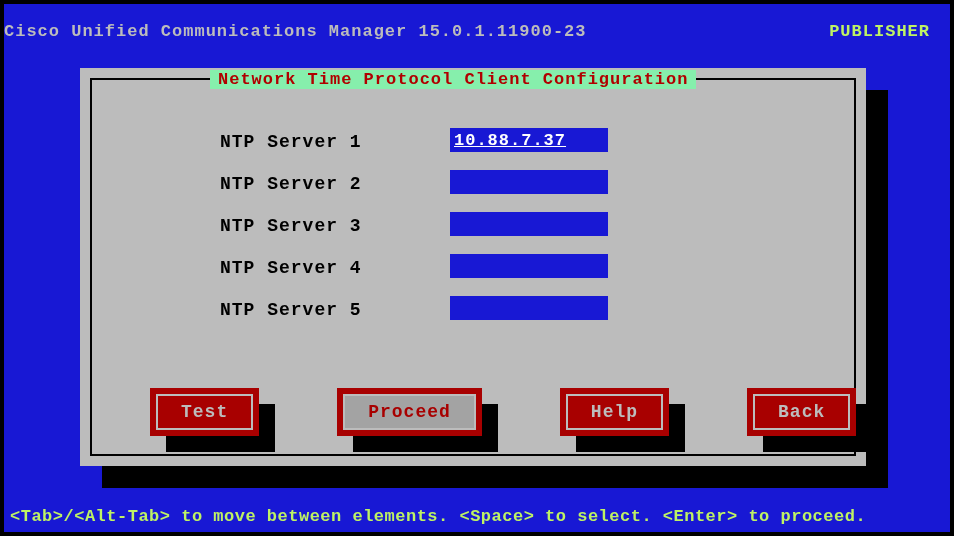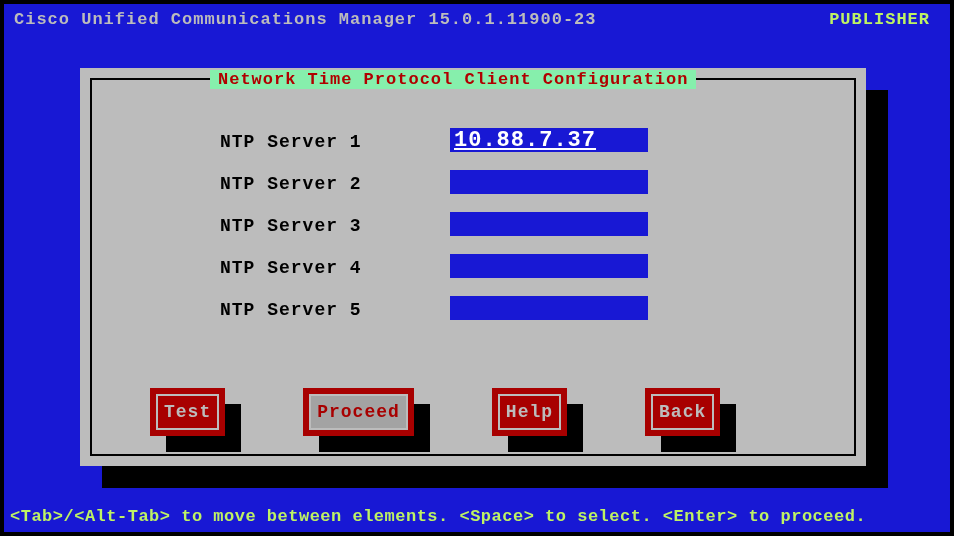--- a/index.html
+++ b/index.html
@@ -21,22 +21,23 @@
     left: 4px;
     right: 4px;
     bottom: 4px;
     background: #1818d4;
   }
   .title-bar {
     color: #bcbcbc;
     font-size: 17px;
     font-weight: bold;
     letter-spacing: 1px;
-    padding: 6px 10px;
-    position: relative;
+    padding: 6px 0;
+    position: relative;
+    margin-top: 12px;
   }
   .publisher {
     position: absolute;
     right: 20px;
     top: 6px;
     color: #bef264;
     font-weight: bold;
     font-size: 17px;
     letter-spacing: 1px;
   }
@@ -94,26 +95,26 @@
     margin-bottom: 18px;
   }
   .label {
     width: 230px;
     color: #000;
     font-weight: bold;
     font-size: 18px;
     letter-spacing: 1px;
   }
   .field {
-    width: 198px;
+    width: 158px;
     height: 24px;
     background: #1818d4;
     color: #fff;
     font-family: "Courier New", monospace;
-    font-size: 22px;
+    font-size: 17px;
     font-weight: bold;
     border: none;
     padding: 2px 4px;
     letter-spacing: 1px;
   }
   .field.underline {
     text-decoration: underline;
     text-decoration-color: #fff;
   }
   .buttons {
@@ -140,21 +141,21 @@
     background: #a80000;
     border: 6px solid #a80000;
     padding: 0;
   }
   .btn-inner {
     border: 2px solid #bcbcbc;
     color: #bcbcbc;
     font-family: "Courier New", monospace;
     font-weight: bold;
     font-size: 18px;
-    padding: 6px 6px;
+    padding: 6px 23px;
     letter-spacing: 1px;
   }
   .btn.focused .btn-inner {
     background: #a3a3a3;
     color: #a80000;
   }
   .hint {
     position: absolute;
     bottom: 6px;
     left: 6px;

